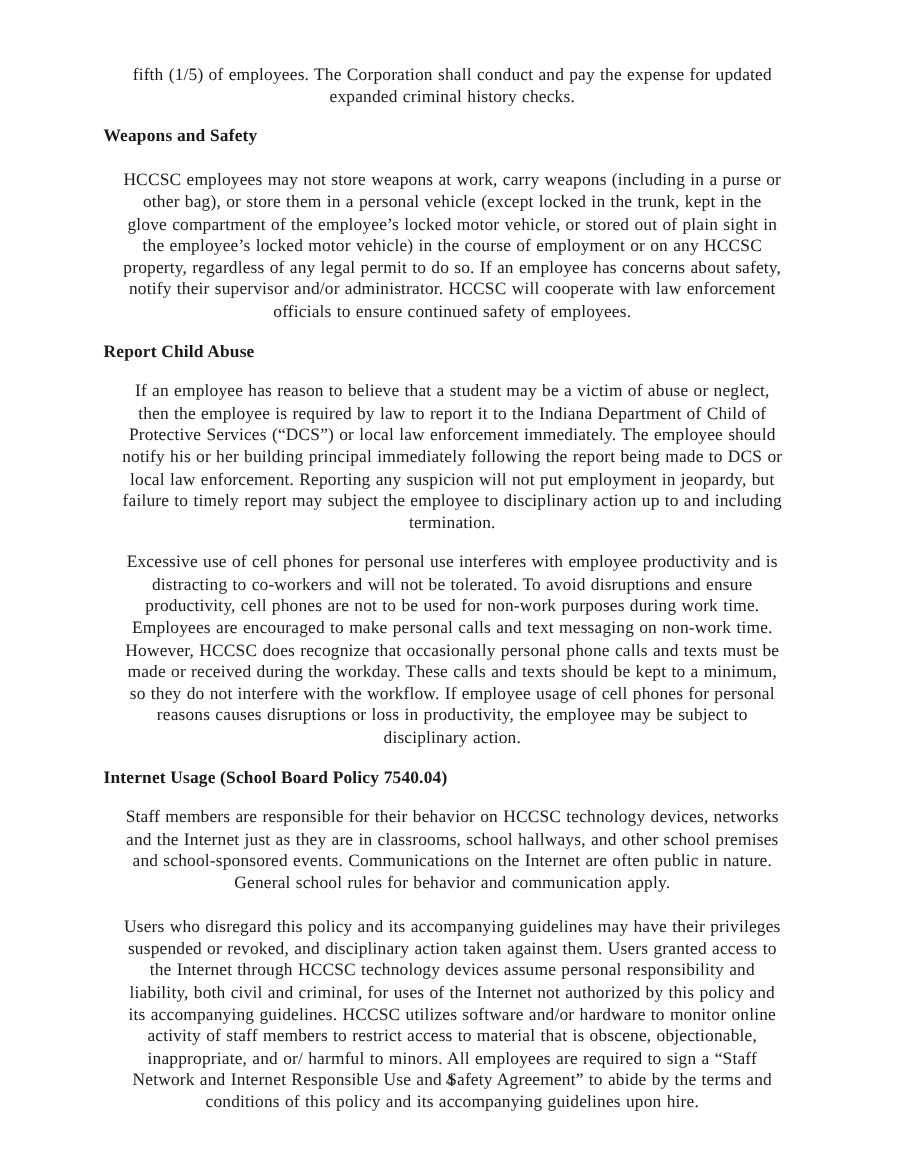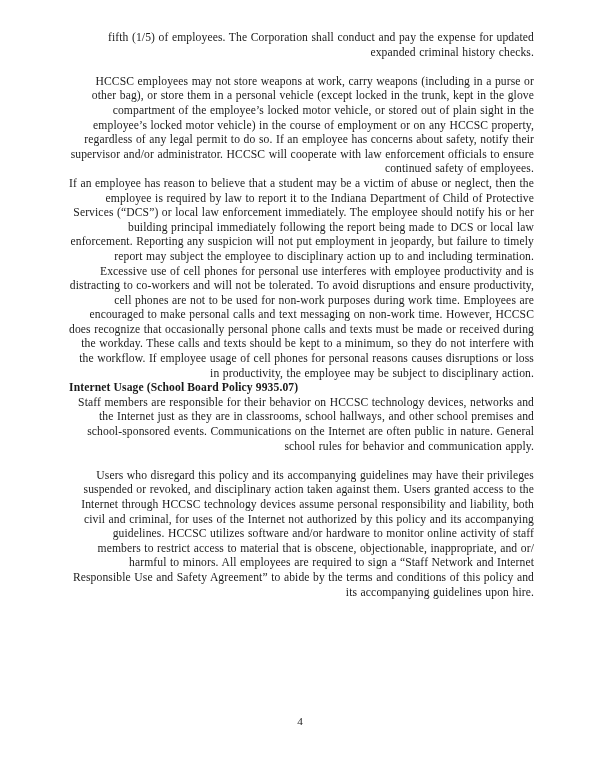--- a/index.html
+++ b/index.html
@@ -25,22 +25,22 @@
   }
   .content {
     position: absolute;
     left: 69px;
     top: 31px;
     width: 465px;
   }
   .para {
     font-size: 11.6px;
     line-height: 14.6px;
-    text-align: right;
-    margin: 0;
+    text-align: center;
+    margin: 12px;
     letter-spacing: 0.01em;
     word-spacing: 0.04em;
   }
   
   .gap-before {
     margin-top: 14.6px;
   }
   .heading {
     font-size: 11.6px;
     line-height: 14.6px;
@@ -58,23 +58,25 @@
     line-height: 14px;
     color: #1a1a1a;
   }
 </style>
 </head>
 <body>
 
 <div class="page">
   <div class="content" id="content-root">
       <p class="para">fifth (1/5) of employees.  The Corporation shall conduct and pay the expense for updated expanded criminal history checks.</p>
+      <p class="heading gap-before">Weapons and Safety</p>
       <p class="para gap-before">HCCSC employees may not store weapons at work, carry weapons (including in a purse or other bag), or store them in a personal vehicle (except locked in the trunk, kept in the glove compartment of the employee’s locked motor vehicle, or stored out of plain sight in the employee’s locked motor vehicle) in the course of employment or on any HCCSC property, regardless of any legal permit to do so.  If an employee has concerns about safety, notify their supervisor and/or administrator.  HCCSC will cooperate with law enforcement officials to ensure continued safety of employees.</p>
+      <p class="heading gap-before">Report Child Abuse</p>
       <p class="para">If an employee has reason to believe that a student may be a victim of abuse or neglect, then the employee is required by law to report it to the Indiana Department of Child of Protective Services (“DCS”) or local law enforcement immediately.  The employee should notify his or her building principal immediately following the report being made to DCS or local law enforcement. Reporting any suspicion will not put employment in jeopardy, but failure to timely report may subject the employee to disciplinary action up to and including termination.</p>
       <p class="para">Excessive use of cell phones for personal use interferes with employee productivity and is distracting to co-workers and will not be tolerated.  To avoid disruptions and ensure productivity, cell phones are not to be used for non-work purposes during work time.  Employees are encouraged to make personal calls and text messaging on non-work time.  However, HCCSC does recognize that occasionally personal phone calls and texts must be made or received during the workday.   These calls and texts should be kept to a minimum, so they do not interfere with the workflow.  If employee usage of cell phones for personal reasons causes disruptions or loss in productivity, the employee may be subject to disciplinary action.</p>
-      <p class="heading gap-before">Internet Usage (School Board Policy 9935.07)</p>
+      <p class="heading gap-before">Internet Usage (School Board Policy 7540.04)</p>
       <p class="para">Staff members are responsible for their behavior on HCCSC technology devices, networks and the Internet just as they are in classrooms, school hallways, and other school premises and school-sponsored events.  Communications on the Internet are often public in nature.  General school rules for behavior and communication apply.</p>
       <p class="para gap-before">Users who disregard this policy and its accompanying guidelines may have their privileges suspended or revoked, and disciplinary action taken against them.  Users granted access to the Internet through HCCSC technology devices assume personal responsibility and liability, both civil and criminal, for uses of the Internet not authorized by this policy and its accompanying guidelines.  HCCSC utilizes software and/or hardware to monitor online activity of staff members to restrict access to material that is obscene, objectionable, inappropriate, and or/ harmful to minors.  All employees are required to sign a “Staff Network and Internet Responsible Use and Safety Agreement” to abide by the terms and conditions of this policy and its accompanying guidelines upon hire.</p>
     </div>
   <div class="footer">
     <span>4</span>
   </div>
 </div>
 
 </body></html>

